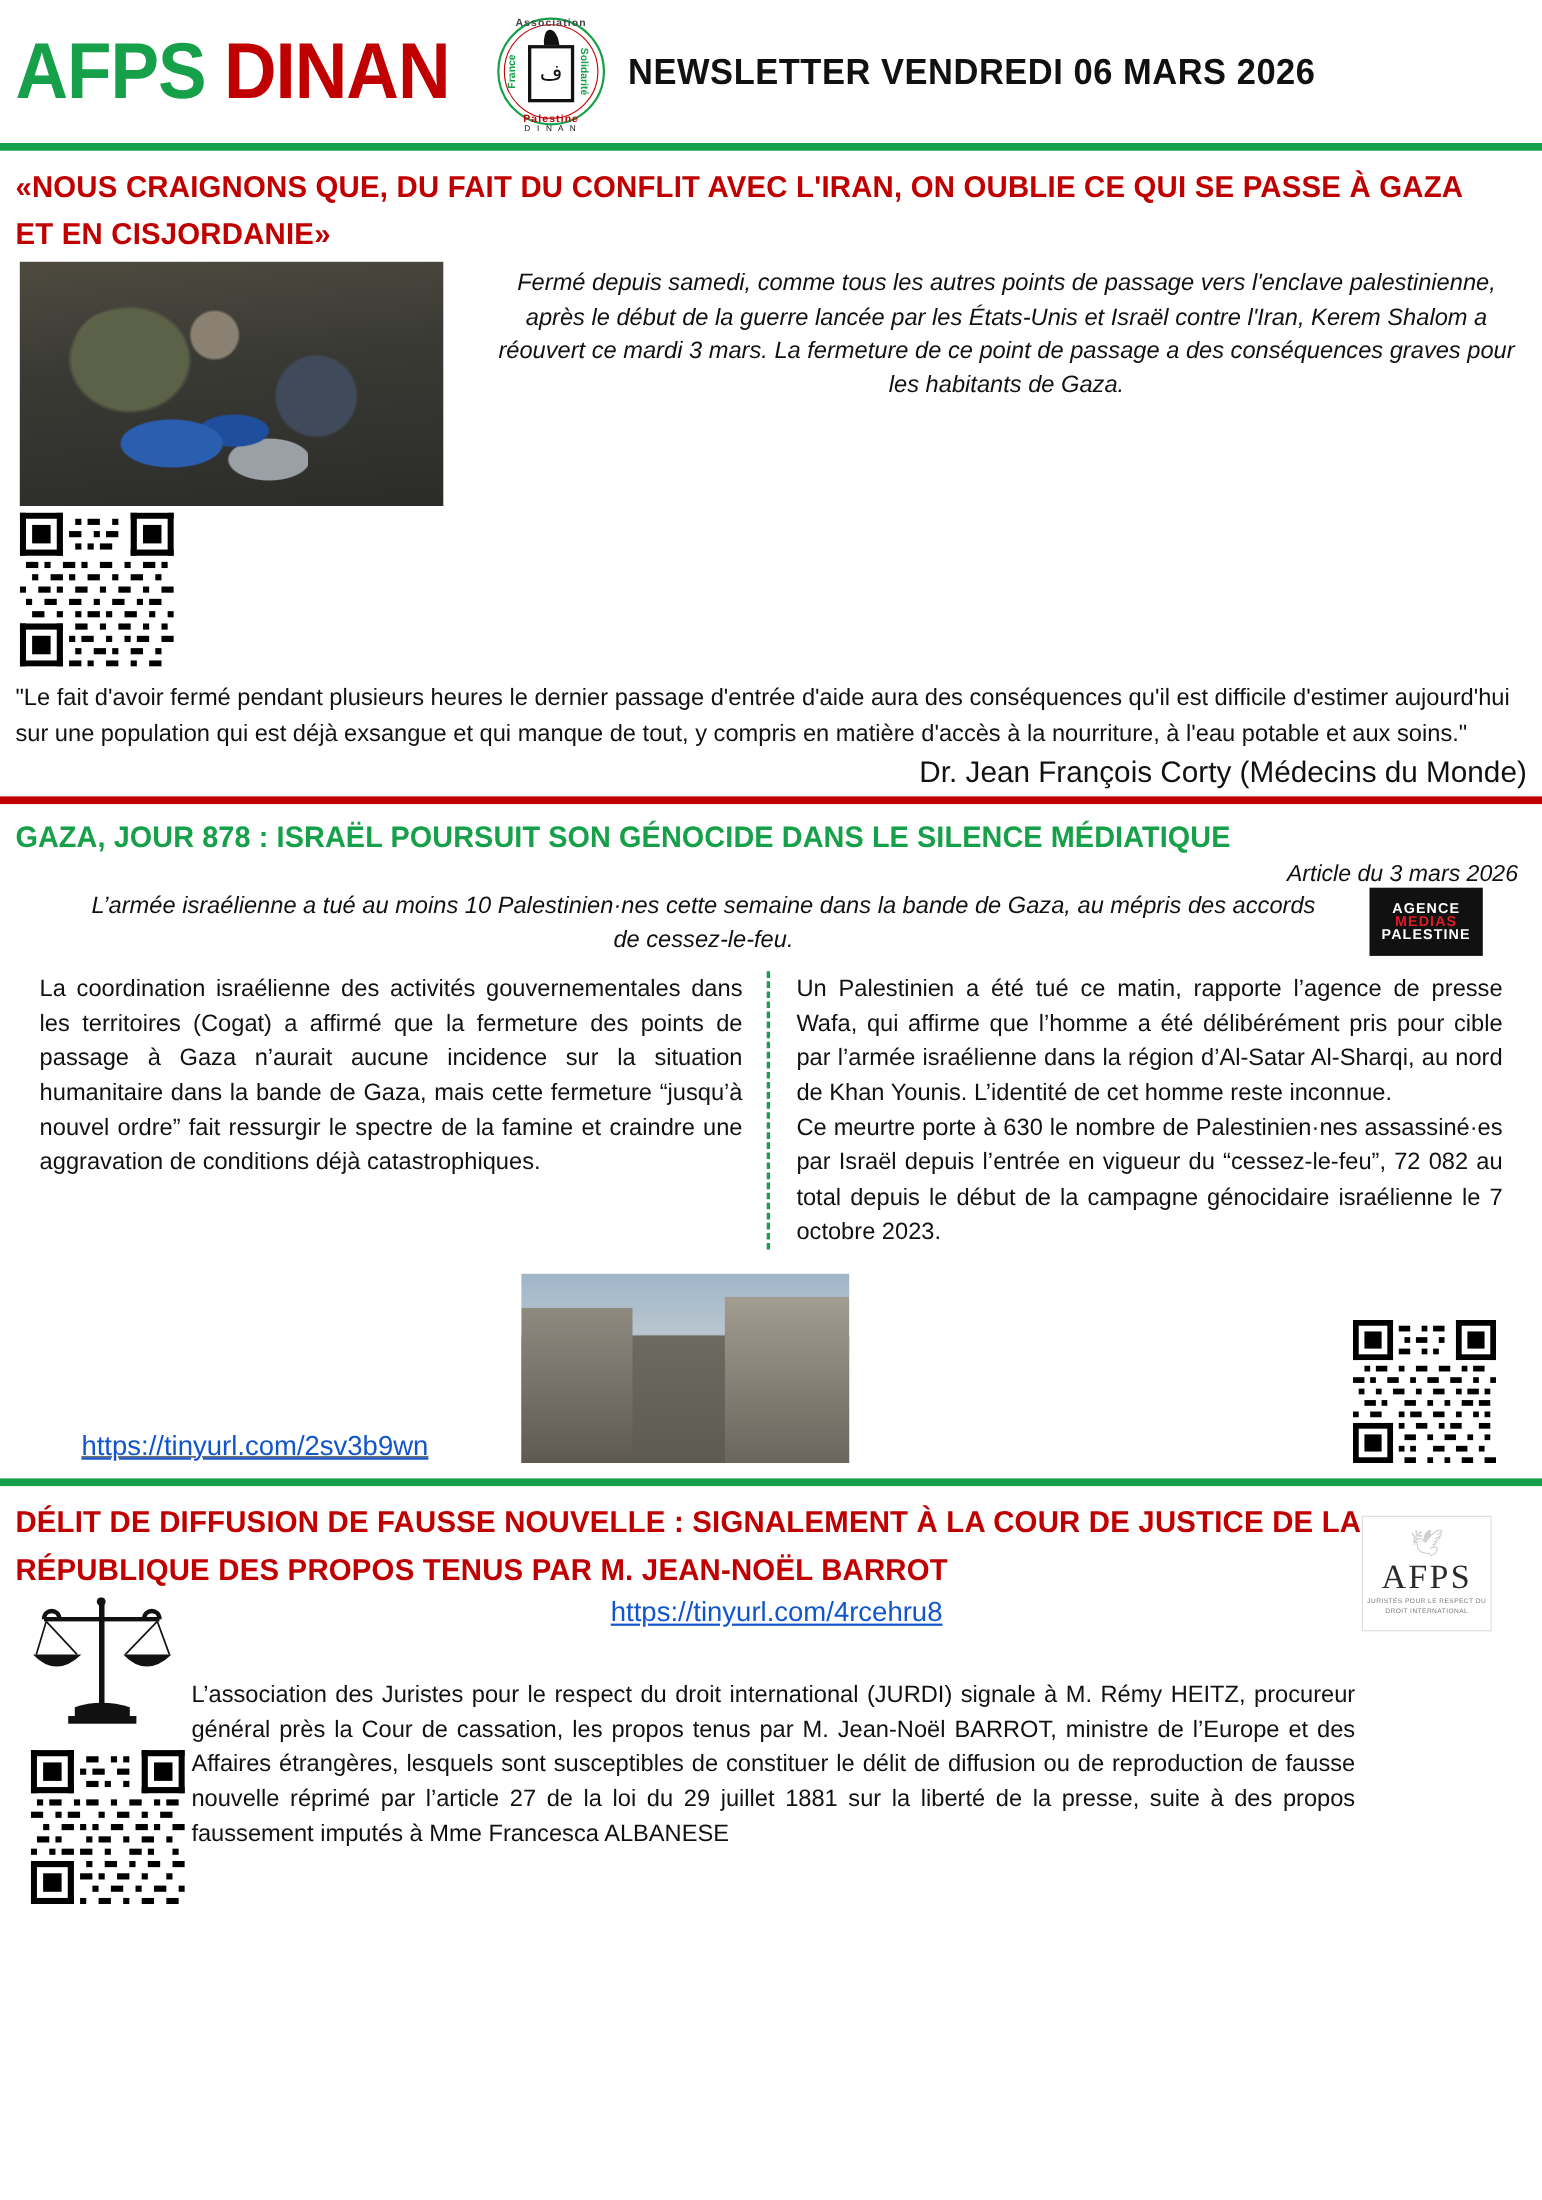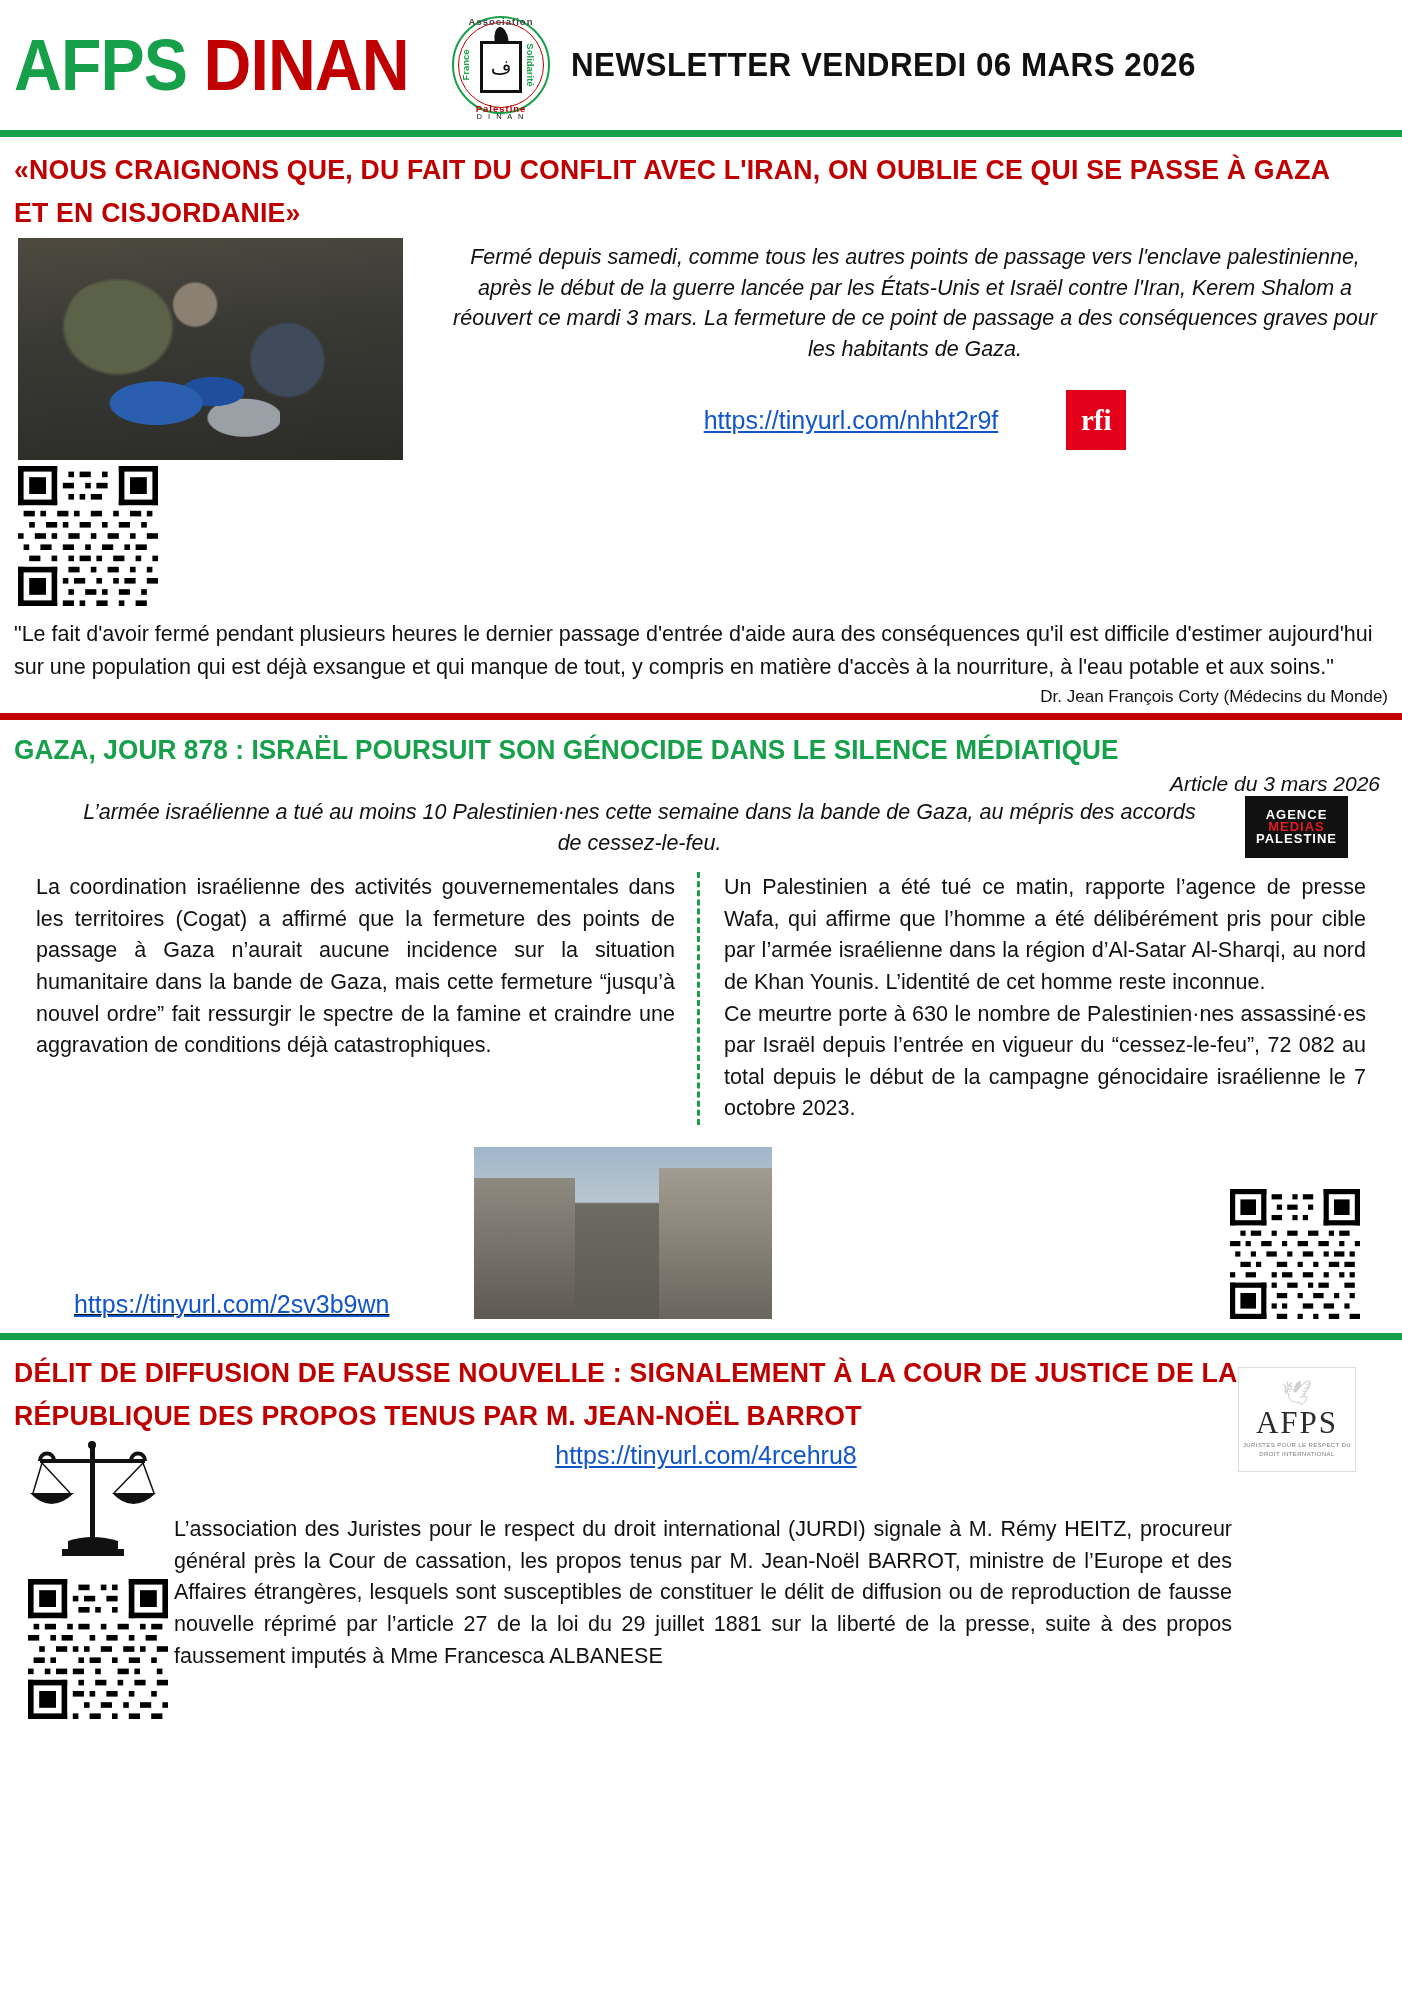--- a/index.html
+++ b/index.html
@@ -186,21 +186,21 @@
   }
   .s1-right { flex: 1 1 auto; padding-top: 4px; margin-left: 28px; }
 
   .s1-qrlink { display:flex; align-items:center; gap:0; margin-top: 6px; }
 
   .quote-blk {
     font-size: 21.5px;
     line-height: 1.5;
     margin-top: 12px;
   }
-  .quote-attr { text-align: right; font-size: 17px; margin-top: 4px; }
+  .quote-attr { text-align: right; font-size: 27px; margin-top: 4px; }
 
   
   .s2-datum { text-align:right; font-style: italic; font-size: 21px; margin: 2px 8px 0 0;}
   .s2-leadrow { display:flex; align-items:flex-end; }
   .s2-lead { flex: 1 1 auto; padding: 0 40px 0 60px;}
   .amp-logo {
     width: 103px; height: 62px; flex: 0 0 auto; margin-right: 40px;
     background: #111; position: relative; overflow:hidden;
     display:flex; flex-direction:column; justify-content:center; align-items:center;
     line-height: 0.92;
@@ -360,26 +360,20 @@
               <rect x="14" y="24" width="2" height="1"></rect>
             <rect x="18" y="24" width="1" height="1"></rect>
               <rect x="21" y="24" width="2" height="1"></rect>
           </g>
         </svg>
       </div>
     </div>
 
     <div class="s1-right">
       <div class="lead">Fermé depuis samedi, comme tous les autres points de passage vers l'enclave palestinienne, après le début de la guerre lancée par les États-Unis et Israël contre l'Iran, Kerem Shalom a réouvert ce mardi 3 mars. La fermeture de ce point de passage a des conséquences graves pour les habitants de Gaza.</div>
-      <div style="display:flex; align-items:center; justify-content:center; margin-top:26px;">
-        <a class="link" href="#">https://tinyurl.com/nhht2r9f</a>
-        <div style="margin-left:68px; width:60px; height:60px; background:#e2001a; display:flex; align-items:center; justify-content:center;">
-          <span style="color:#fff; font-weight:bold; font-size:29px; font-family:'Liberation Serif',serif;">rfi</span>
-        </div>
-      </div>
     </div>
   </div>
 
   <div class="quote-blk">"Le fait d'avoir fermé pendant plusieurs heures le dernier passage d'entrée d'aide aura des conséquences qu'il est difficile d'estimer aujourd'hui sur une population qui est déjà exsangue et qui manque de tout, y compris en matière d'accès à la nourriture, à l'eau potable et aux soins."</div>
   <div class="quote-attr">Dr. Jean François Corty (Médecins du Monde)</div>
 </div>
 
 <div class="rule-red"></div>
 
 <div class="section">

